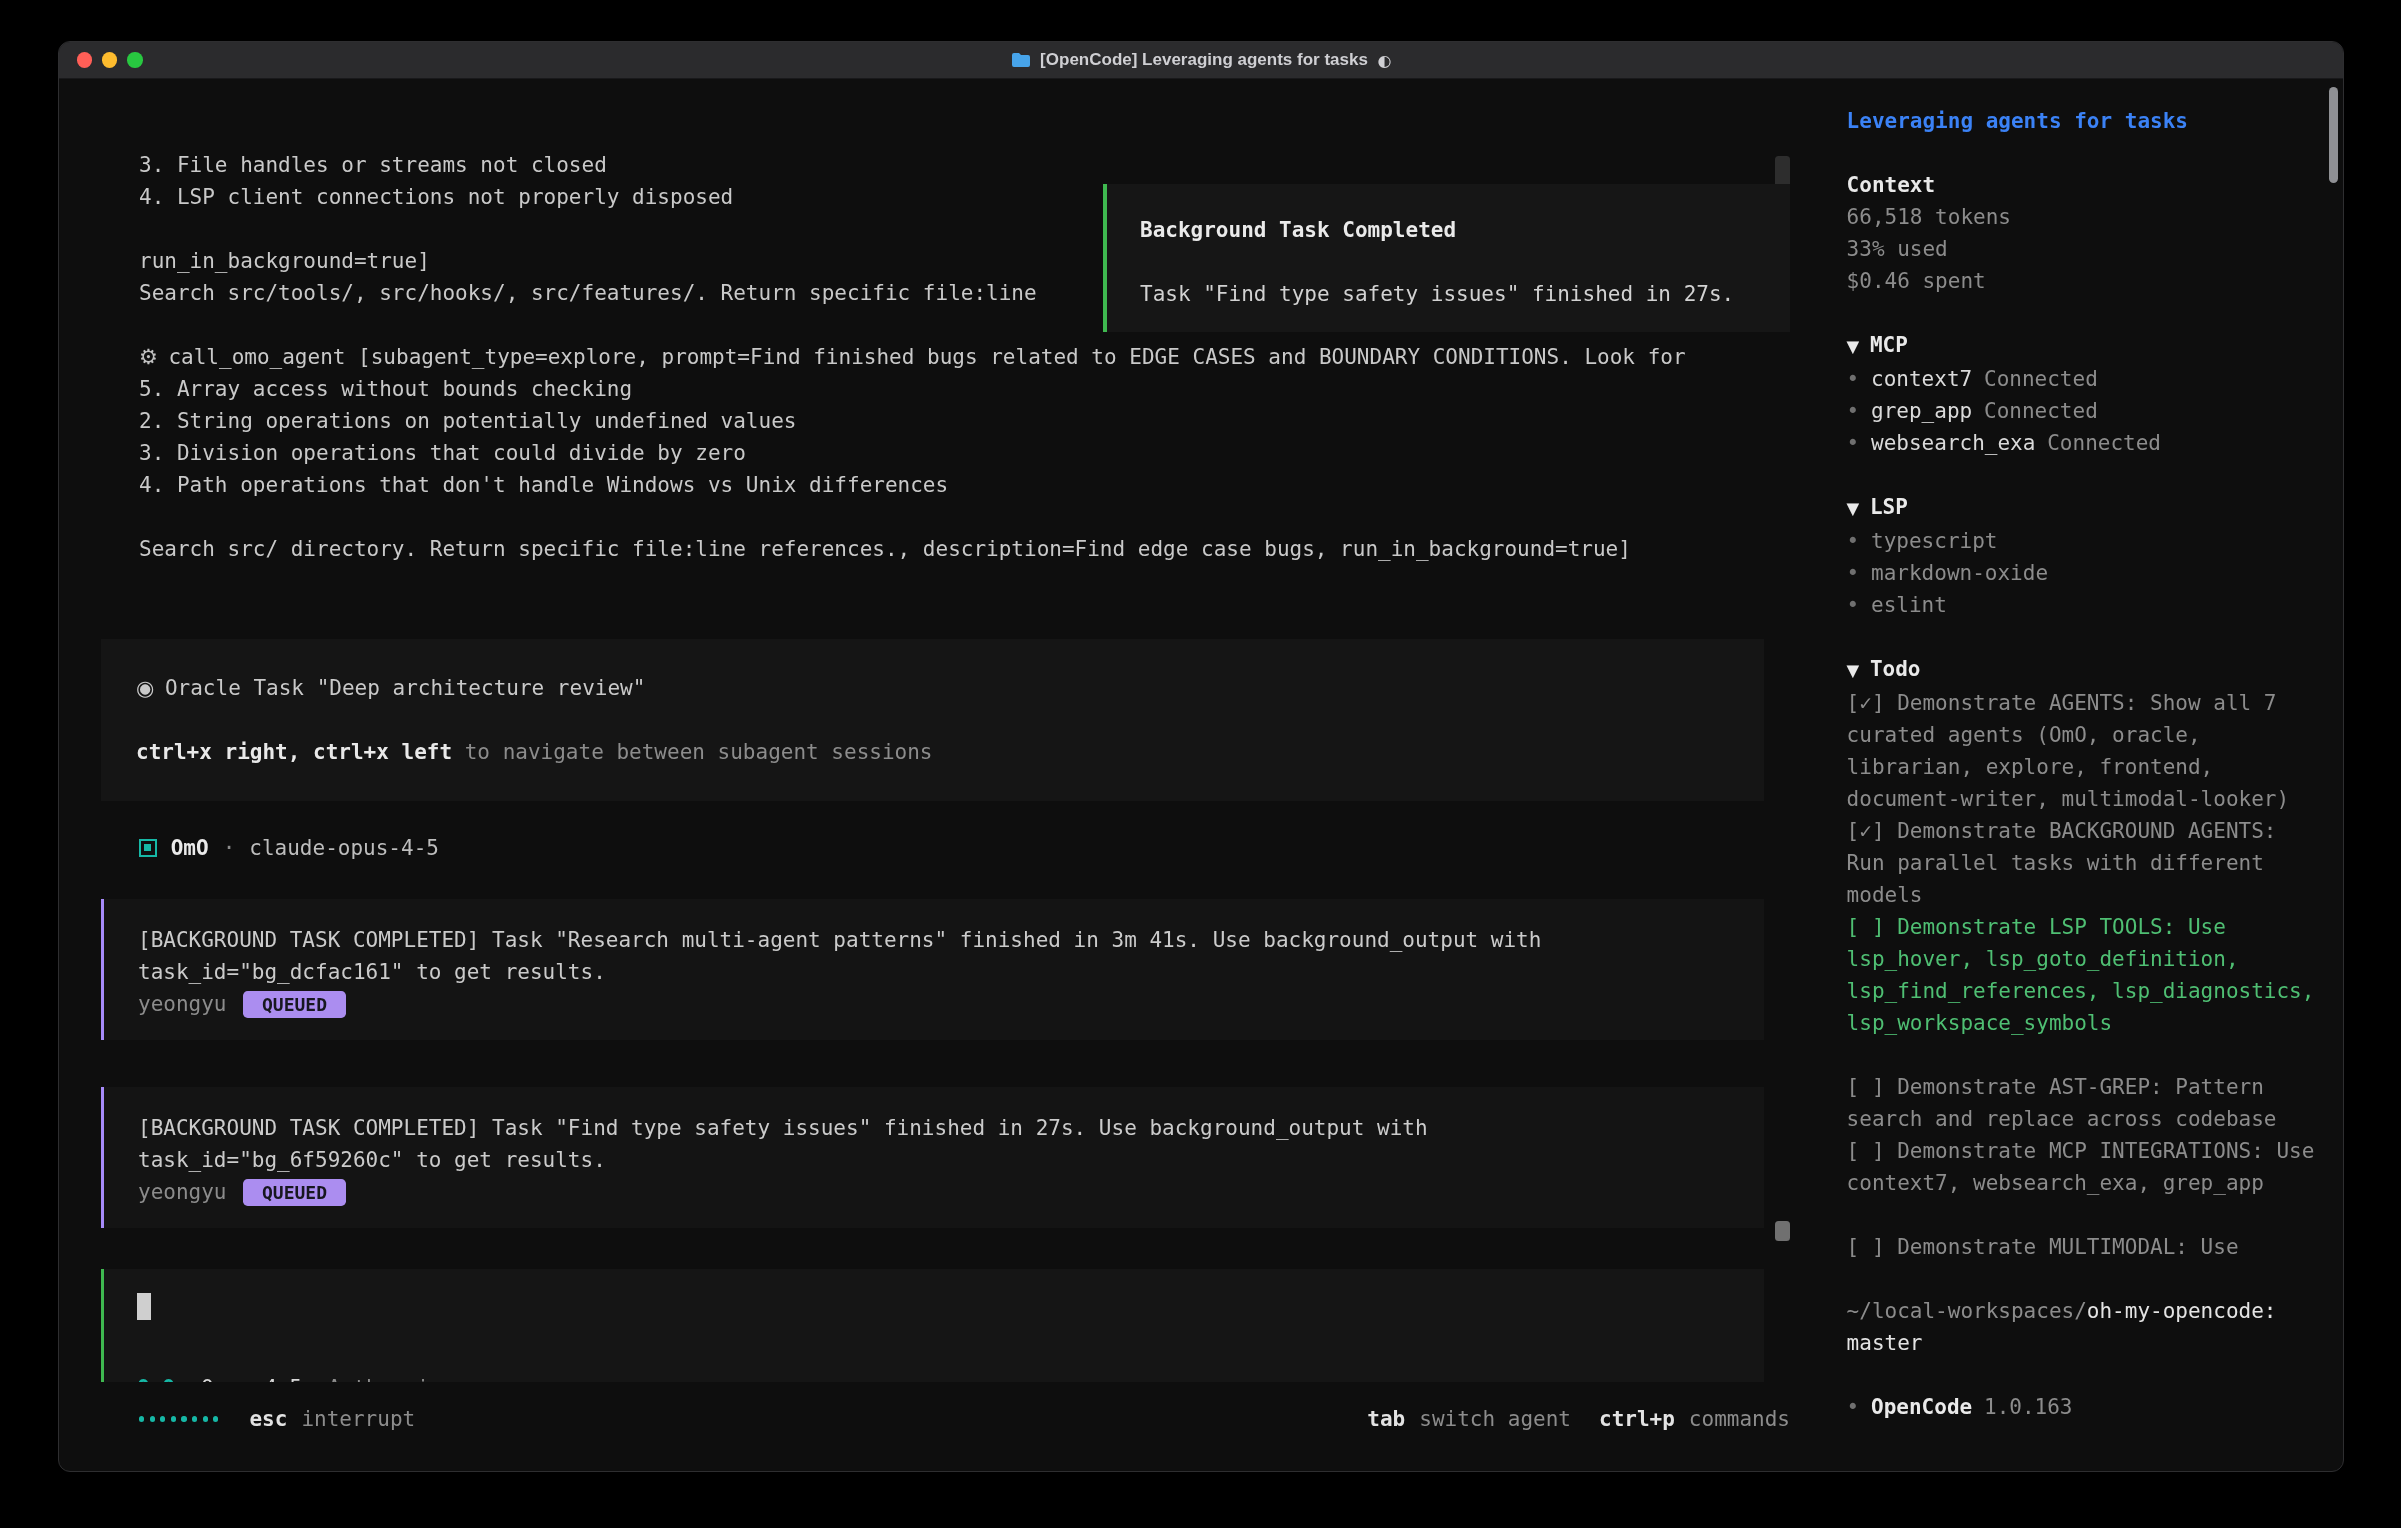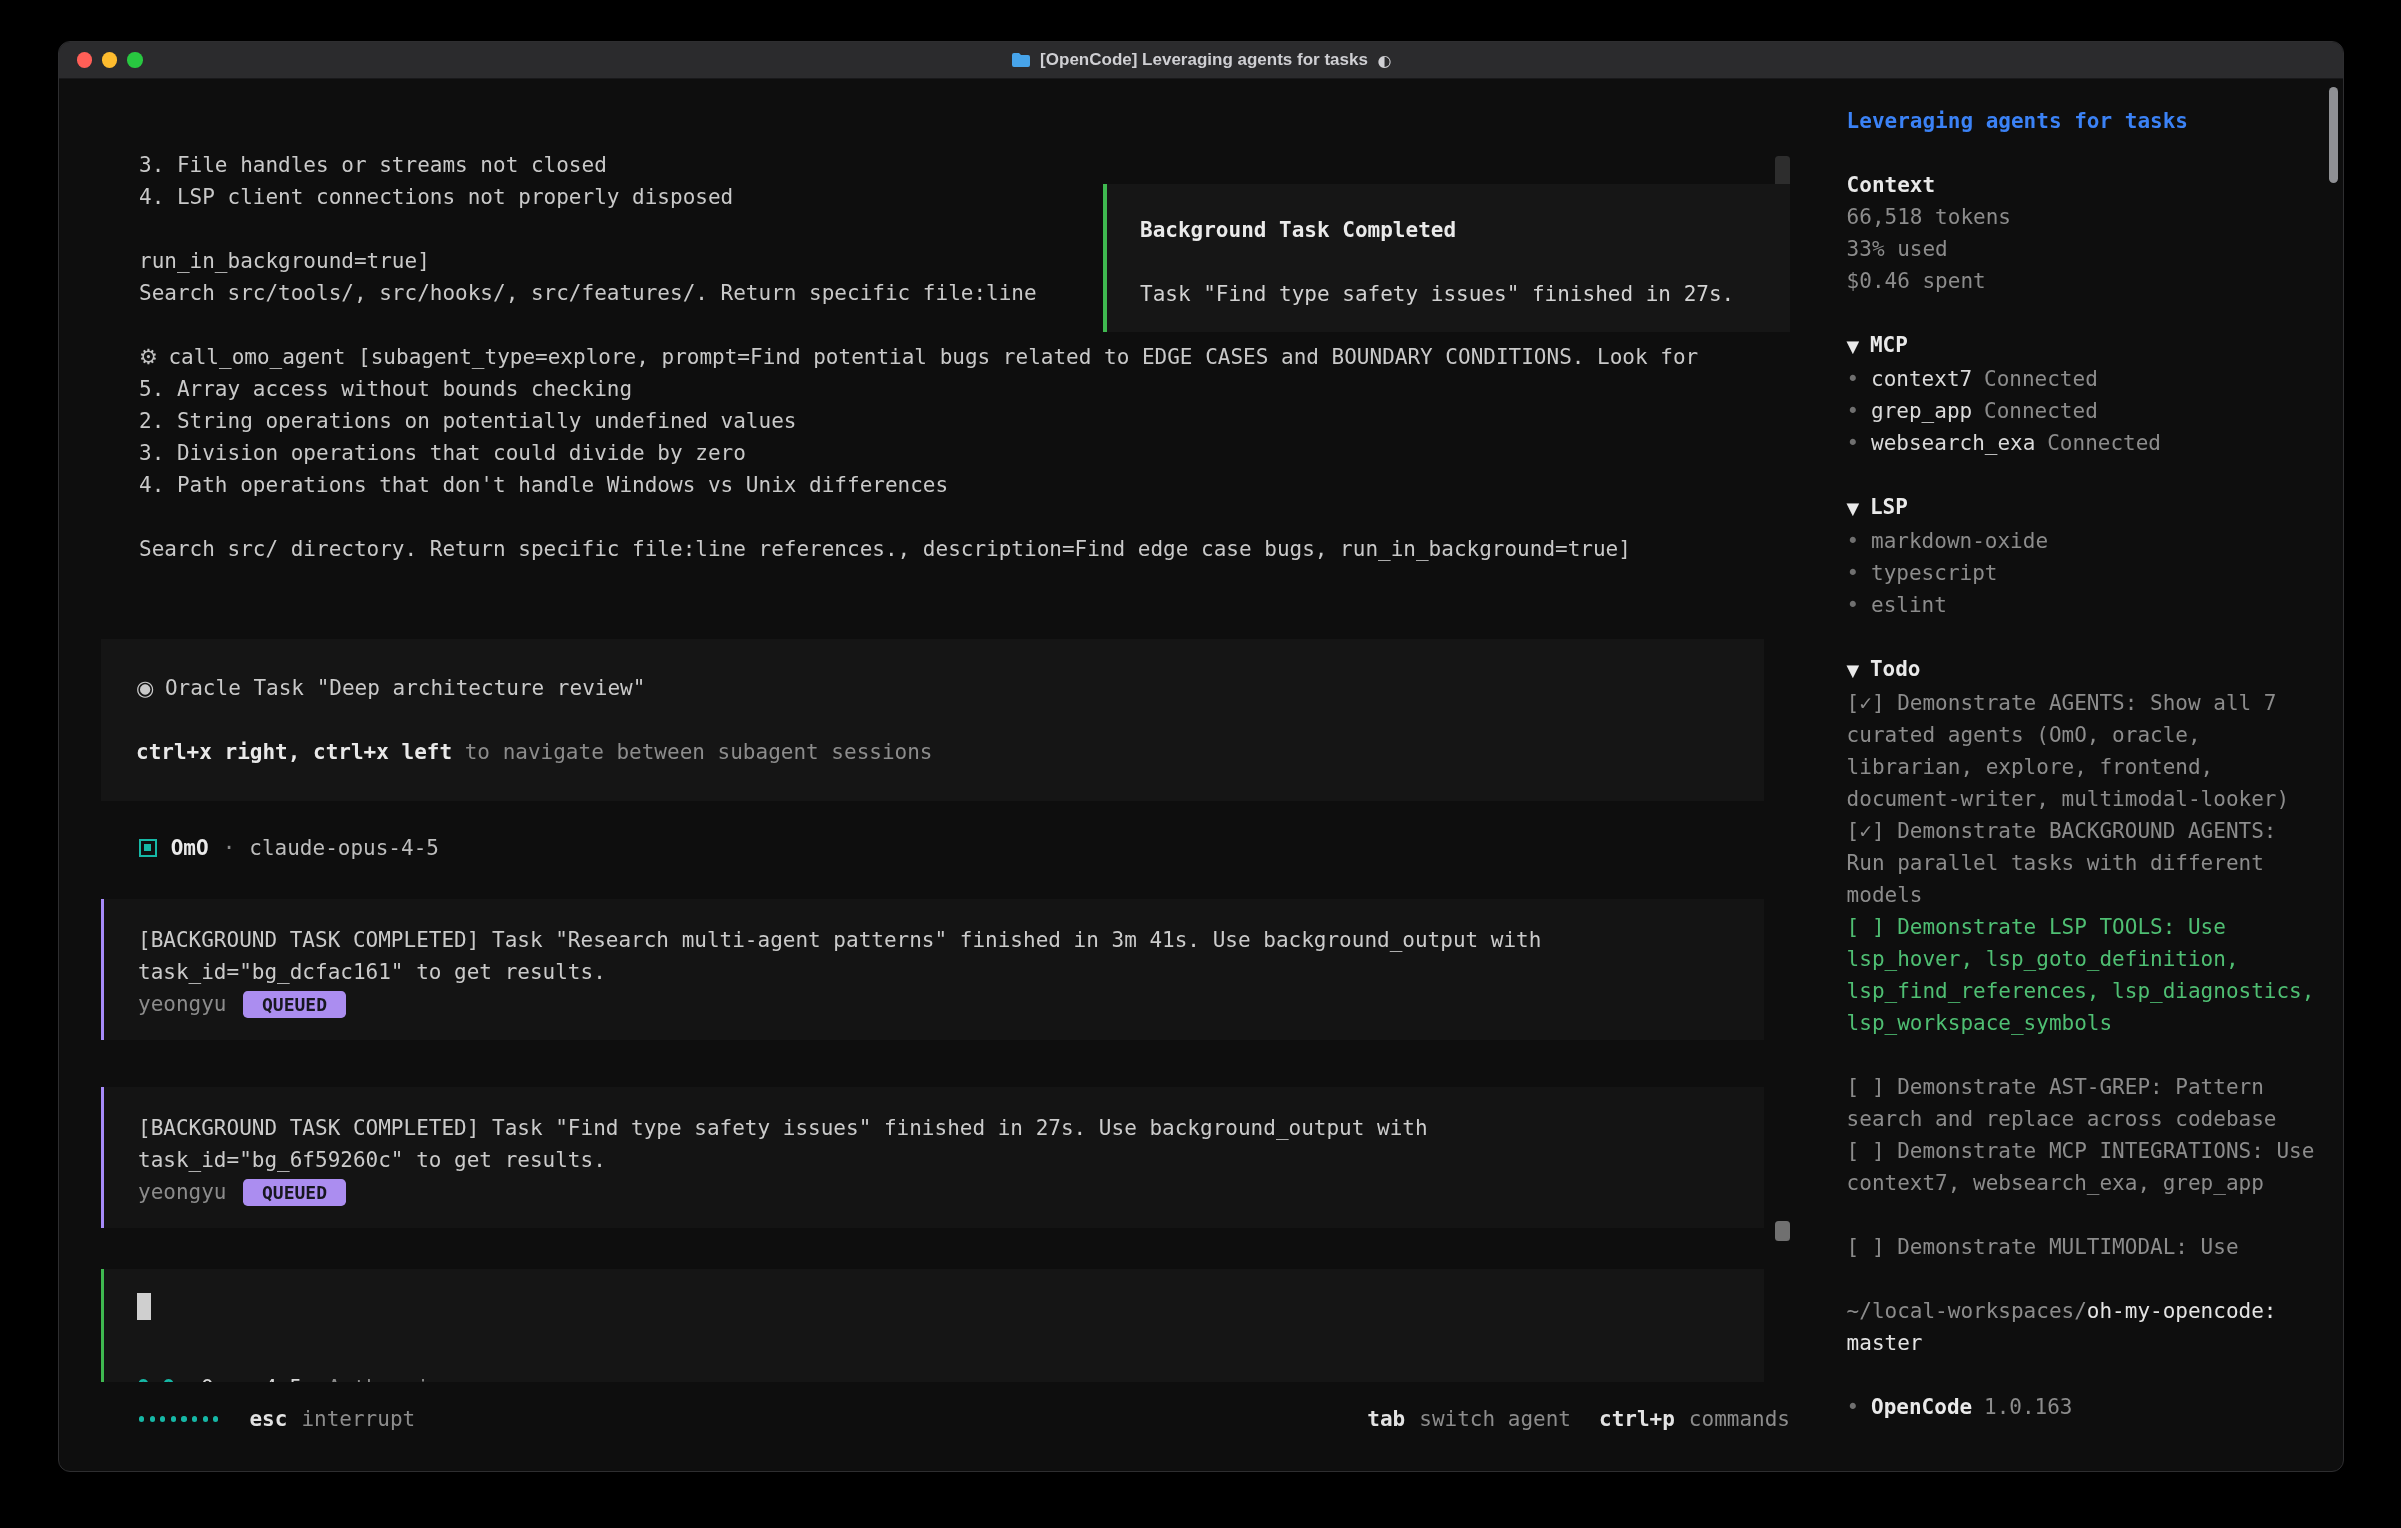--- a/index.html
+++ b/index.html
@@ -130,21 +130,21 @@
 
     <div class="main">
       <div class="chat">
 
         <div class="line">3. File handles or streams not closed</div>
         <div class="line">4. LSP client connections not properly disposed</div>
         <div class="sp"></div>
         <div class="line">run_in_background=true]</div>
         <div class="line">Search src/tools/, src/hooks/, src/features/. Return specific file:line</div>
         <div class="sp"></div>
-        <div class="line"><span class="gear">⚙</span><span>call_omo_agent [subagent_type=explore, prompt=Find potential bugs related to EDGE CASES and BOUNDARY CONDITIONS. Look for</span></div>
+        <div class="line"><span class="gear">⚙</span><span>call_omo_agent [subagent_type=explore, prompt=Find finished bugs related to EDGE CASES and BOUNDARY CONDITIONS. Look for</span></div>
         <div class="line">5. Array access without bounds checking</div>
         <div class="line">2. String operations on potentially undefined values</div>
         <div class="line">3. Division operations that could divide by zero</div>
         <div class="line">4. Path operations that don't handle Windows vs Unix differences</div>
         <div class="sp"></div>
         <div class="line">Search src/ directory. Return specific file:line references., description=Find edge case bugs, run_in_background=true]</div>
 
         <div class="toast">
           <div class="toast-title">Background Task Completed</div>
           <div class="toast-body">Task "Find type safety issues" finished in 27s.</div>
@@ -238,22 +238,22 @@
           <span class="tri">▼</span><span class="hd">MCP</span>
         </div>
         <div><span class="bullet">•</span><span class="mname">context7</span><span class="mstatus">Connected</span></div>
         <div><span class="bullet">•</span><span class="mname">grep_app</span><span class="mstatus">Connected</span></div>
         <div><span class="bullet">•</span><span class="mname">websearch_exa</span><span class="mstatus">Connected</span></div>
         <div class="sp"></div>
 
         <div class="sb-heading">
           <span class="tri">▼</span><span class="hd">LSP</span>
         </div>
+        <div><span class="bullet">•</span><span class="lname">typescript</span></div>
         <div><span class="bullet">•</span><span class="lname">markdown-oxide</span></div>
-        <div><span class="bullet">•</span><span class="lname">typescript</span></div>
         <div><span class="bullet">•</span><span class="lname">eslint</span></div>
         <div class="sp"></div>
 
         <div class="sb-heading">
           <span class="tri">▼</span><span class="hd">Todo</span>
         </div>
         <div class="todo done">[✓] Demonstrate AGENTS: Show all 7 curated agents (OmO, oracle, librarian, explore, frontend, document-writer, multimodal-looker)</div>
         <div class="todo done">[✓] Demonstrate BACKGROUND AGENTS: Run parallel tasks with different models</div>
         <div class="todo active mb">[&nbsp;] Demonstrate LSP TOOLS: Use lsp_hover, lsp_goto_definition, lsp_find_references, lsp_diagnostics, lsp_workspace_symbols</div>
         <div class="todo pending">[&nbsp;] Demonstrate AST-GREP: Pattern search and replace across codebase</div>

